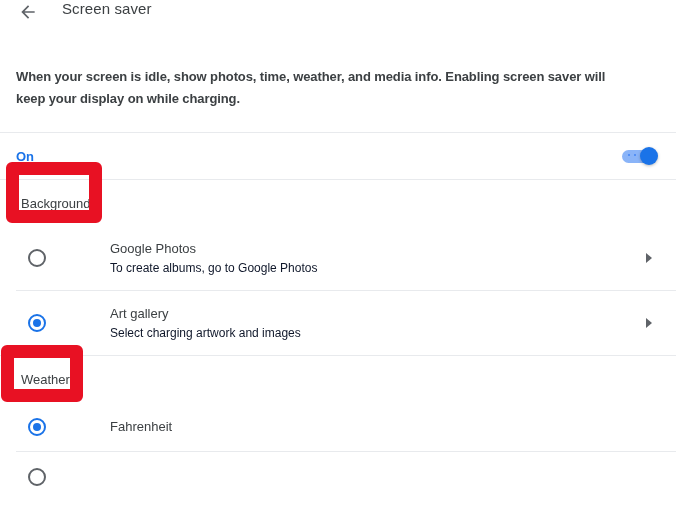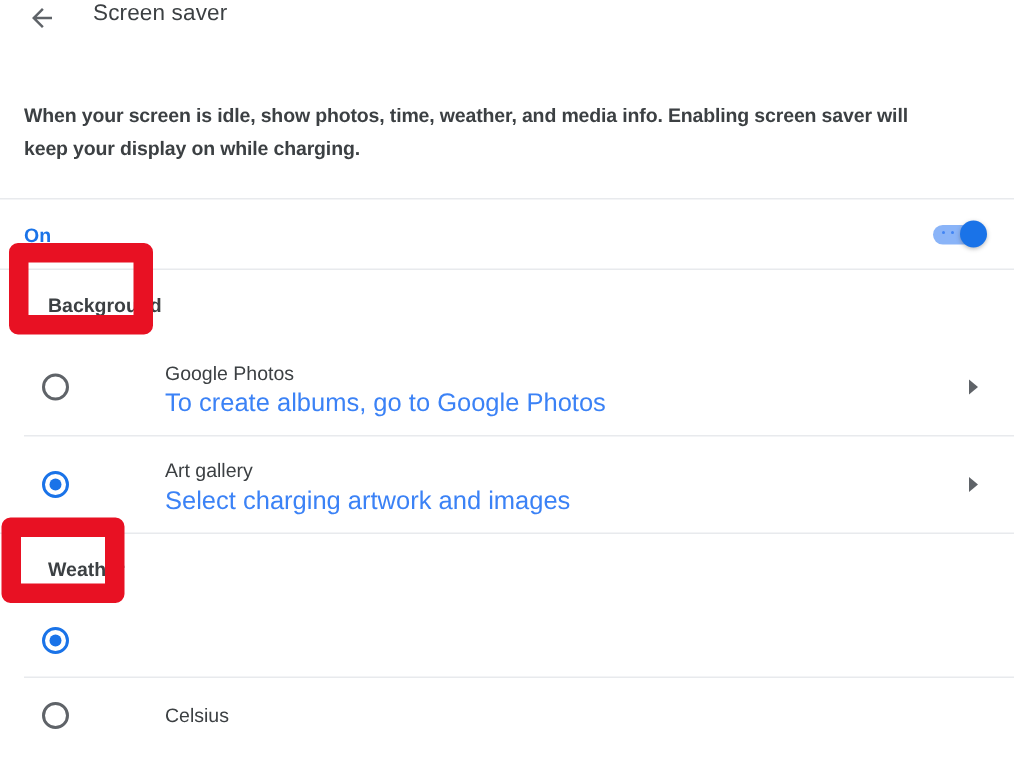--- a/index.html
+++ b/index.html
@@ -114,24 +114,24 @@
     border-radius: 50%;
     background: #4285f4;
     display: block;
   }
 
   
   .section-head {
     height: 46px;
     display: flex;
     align-items: center;
-    padding-left: 32px;
-    font-size: 13px;
-    color: #3c4043;
-    font-weight: bold;
+    padding-left: 21px;
+    font-size: 13px;
+    color: #3c4043;
+    font-weight: normal;
   }
 
   
   .opt-row {
     display: flex;
     align-items: center;
     padding: 0 20px 0 16px;
     height: 64px;
     cursor: pointer;
     gap: 36px;
@@ -165,22 +165,22 @@
     margin-left: 28px;
     flex: 1 1 auto;
     min-width: 0;
   }
   .opt-title {
     font-size: 13px;
     color: #3c4043;
     line-height: 19px;
   }
   .opt-sub {
-    font-size: 17px;
-    color: #3b82f6;
+    font-size: 12px;
+    color: #0f172a;
     line-height: 19px;
     margin-top: 1px;
   }
   .chevron {
     flex: 0 0 auto;
     width: 14px;
     height: 14px;
     display: flex;
     align-items: center;
     justify-content: center;
@@ -270,25 +270,25 @@
     </svg>
   </span>
 </div>
 
 <div class="divider"></div>
 
 <div class="section-head">Weather</div>
 
 <div class="opt-row short">
   <span class="radio checked"></span>
+  <span class="opt-text">
+    <span class="opt-title">Fahrenheit</span>
+  </span>
 </div>
 
 <div class="divider inset"></div>
 
 <div class="opt-row short">
   <span class="radio"></span>
-  <span class="opt-text">
-    <span class="opt-title">Celsius</span>
-  </span>
 </div>
 
 <div class="anno" id="anno-background"></div>
 <div class="anno" id="anno-weather"></div>
 
 </body></html>

